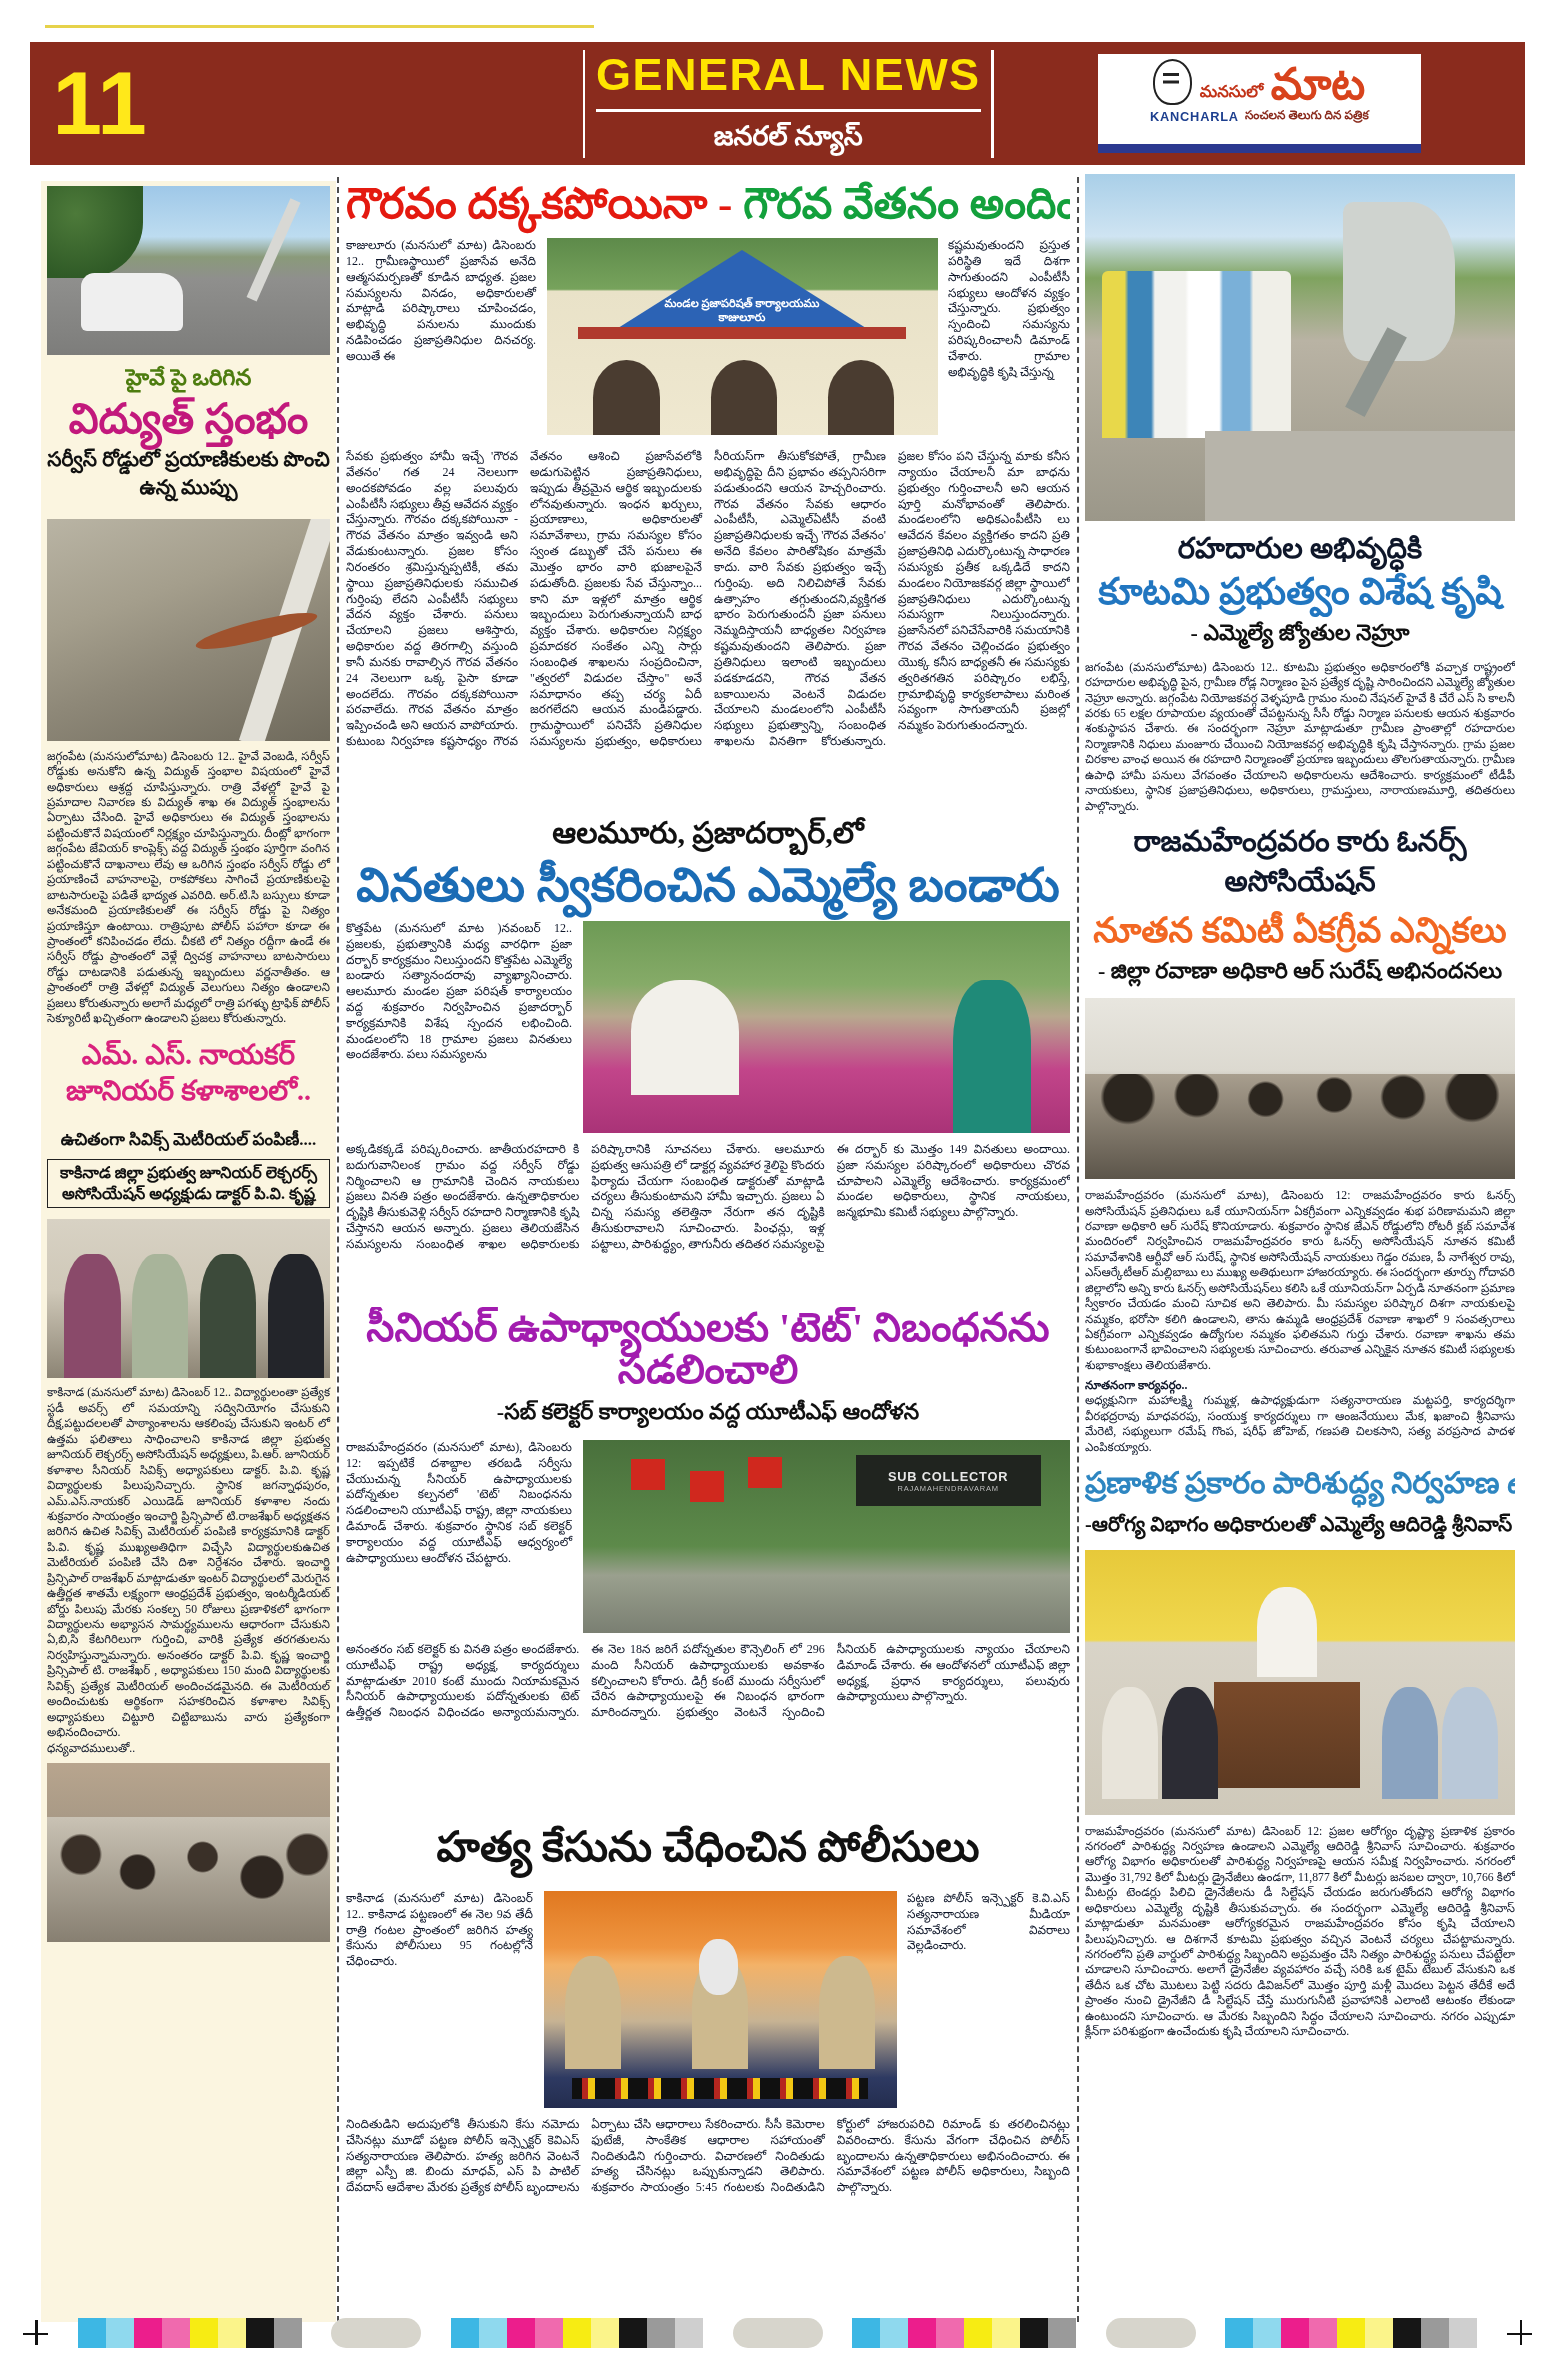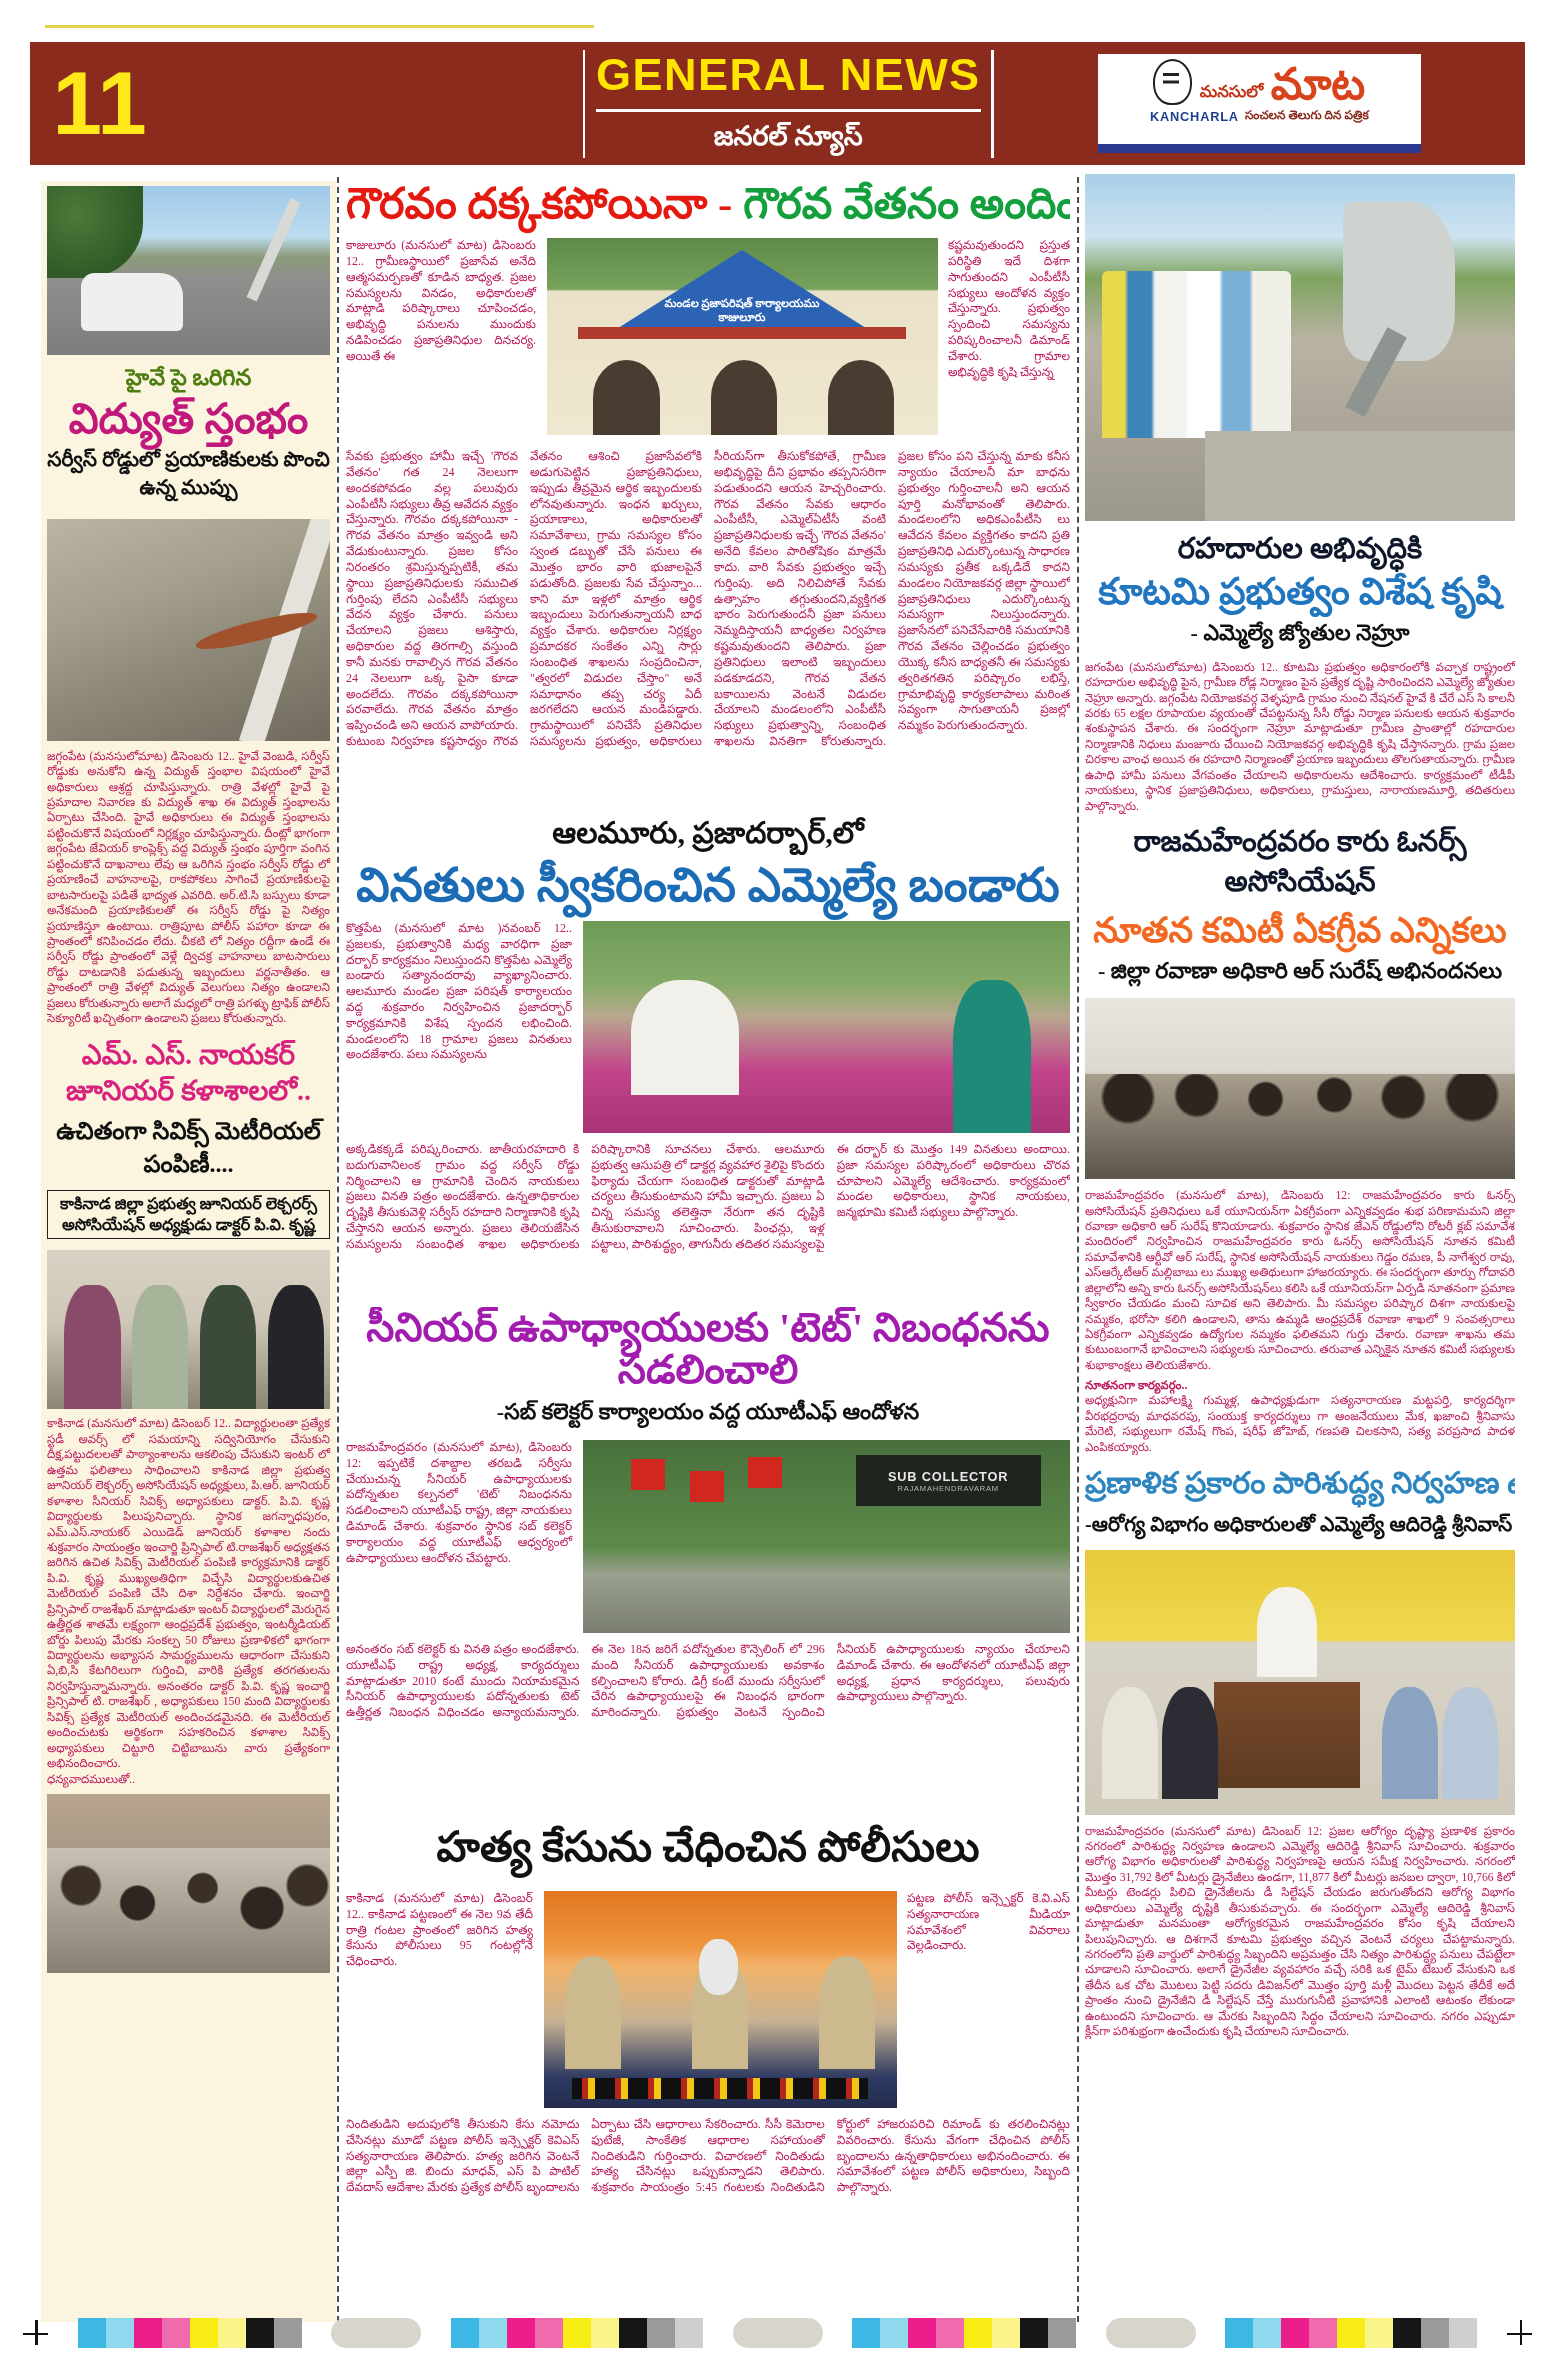--- a/index.html
+++ b/index.html
@@ -34,36 +34,36 @@
   .publisher{color:#1d3f8f;font-family:"Liberation Sans",sans-serif;font-weight:bold;font-size:12.8px;letter-spacing:0.8px;}
   .tagline{color:#8a2b1d;font-size:12px;font-weight:bold;}
   .logo-bar{position:absolute;left:0;bottom:0;width:100%;height:9px;background:#2b3990;}
   
   .col-sep{position:absolute;top:177px;height:2145px;border-left:2.3px dashed #4d4d4d;width:0;}
   .sep1{left:337px;} .sep2{left:1077px;}
   .leftcol{position:absolute;left:41px;top:181px;width:295px;height:2141px;background:#fbf5e0;padding:4.5px 6px;box-sizing:border-box;overflow:hidden;}
   .midcol{position:absolute;left:346px;top:181px;width:724px;height:2159px;overflow:hidden;}
   .rightcol{position:absolute;left:1085px;top:174px;width:430px;height:2166px;overflow:hidden;}
   
-  .body{font-size:11.7px;line-height:1.32;text-align:justify;white-space:pre-line;color:#be185d;}
+  .body{font-size:11.7px;line-height:1.32;text-align:justify;white-space:pre-line;color:#0f172a;}
   .mid .body{font-size:12px;}
   h1,h2,h3,h4{margin:0;font-weight:bold;text-align:center;}
   .hl-red{color:#e41a10;} .hl-green{color:#13a03c;}
   .lead-hl{font-size:43px;line-height:1.05;white-space:nowrap;}
   .lead-sub{font-size:22px;margin-top:10.5px;color:#111;}
   .hl-black-sm{font-size:30px;color:#111;}
   .hl-blue-big{font-size:47px;color:#1b6cb5;line-height:1.05;margin-top:4.5px;}
   .hl-dkgreen{font-size:40px;color:#a21caf;line-height:1.05;}
   .hl-sub2{font-size:22px;color:#111;margin-top:7.5px;}
   .hl-murder{font-size:42px;color:#111;}
   .lc-h-top{font-size:22.6px;color:#4d7c0f;}
   .lc-h-main{font-size:42px;color:#c2187c;line-height:1.1;}
   .lc-h-sub{font-size:20.3px;color:#111;margin-top:6px;}
   .lc-pink{font-size:28px;color:#d9227d;line-height:1.3;}
-  .lc-sub1{font-size:24px;color:#111;margin-top:8px;}
+  .lc-sub1{font-size:17px;color:#111;margin-top:20px;}
   .lc-boxed{font-size:16px;color:#111;border:1.5px solid #222;padding:3px 4.5px;margin-top:6px;line-height:1.3;}
   .rc-h-black{font-size:29px;color:#0f172a;}
   .rc-h-blue{font-size:37px;color:#2176c0;line-height:1.1;white-space:nowrap;}
   .rc-h-orange{font-size:35px;color:#f26722;line-height:1.1;margin-top:7.5px;white-space:nowrap;}
   .rc-byline{font-size:22px;color:#111;margin-top:7.5px;}
   .rc-h-blue2{font-size:30px;color:#2e86c1;white-space:nowrap;}
   .rc-sub{font-size:20.3px;color:#111;margin-top:6px;white-space:nowrap;}
   .section{margin-bottom:10.5px;overflow:hidden;}
   .row{display:flex;gap:10.5px;}
   .cols3{column-count:3;column-gap:12px;}

